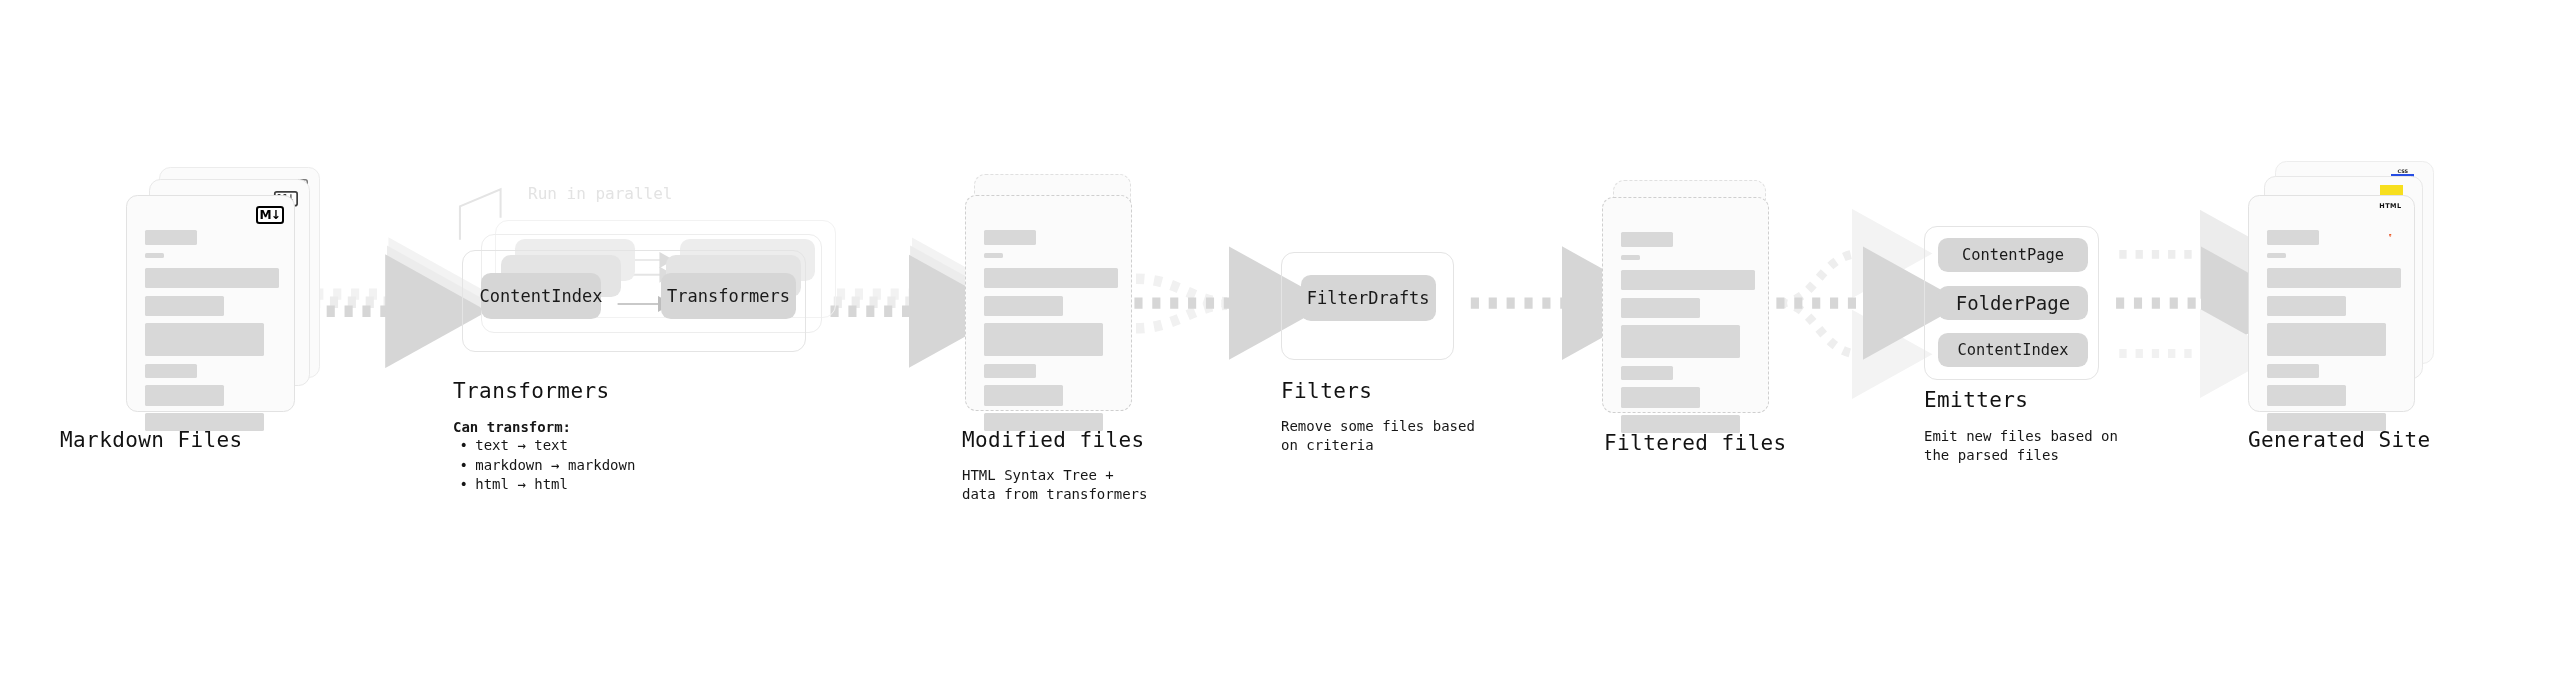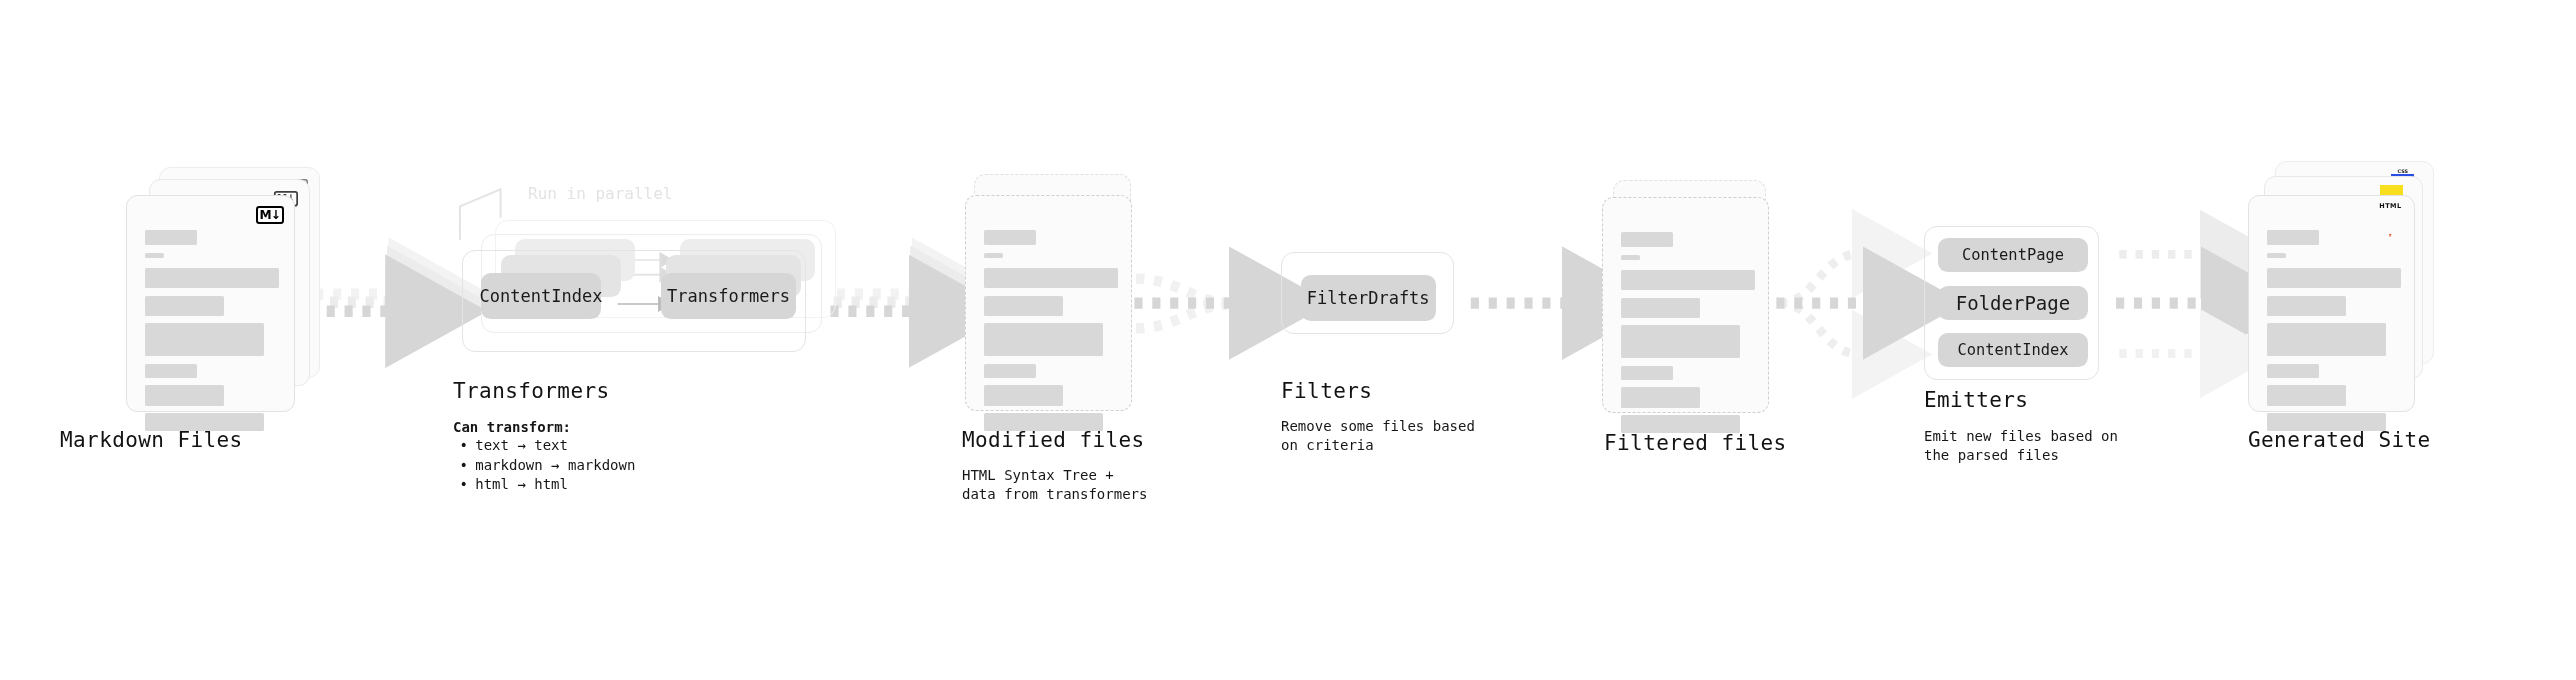--- a/index.html
+++ b/index.html
@@ -250,21 +250,21 @@
       <div class="ln" style="width:119px; height:33px;"></div>
       <div class="ln" style="width:52px;  height:14.6px;"></div>
       <div class="ln" style="width:79px;  height:20.3px;"></div>
       <div class="ln" style="width:119px; height:18px;"></div>
     </div>
   </div>
   <div class="title" style="left:962px; top:428px;">Modified files</div>
   <div class="subtitle" style="left:962px; top:466px;">HTML Syntax Tree +
 data from transformers</div>
 
-  <div class="groupbox" style="left:1281px; top:252px; width:173px; height:82px;">
+  <div class="groupbox" style="left:1281px; top:252px; width:173px; height:108px;">
     <div class="chip" style="left:18.7px; top:22px; width:135px; height:46px;">FilterDrafts</div>
   </div>
   <div class="title" style="left:1281px; top:379px;">Filters</div>
   <div class="subtitle" style="left:1281px; top:417px;">Remove some files based
 on criteria</div>
 
   <div class="filecard dashed" style="left:1613px; top:180px; width:153px; height:207px; border-color:#e0e0e0;"></div>
   <div class="filecard dashed" style="left:1602px; top:197px; width:167px; height:216px;">
     <div class="lines">
       <div class="ln" style="width:52px;  height:15.4px;"></div>

